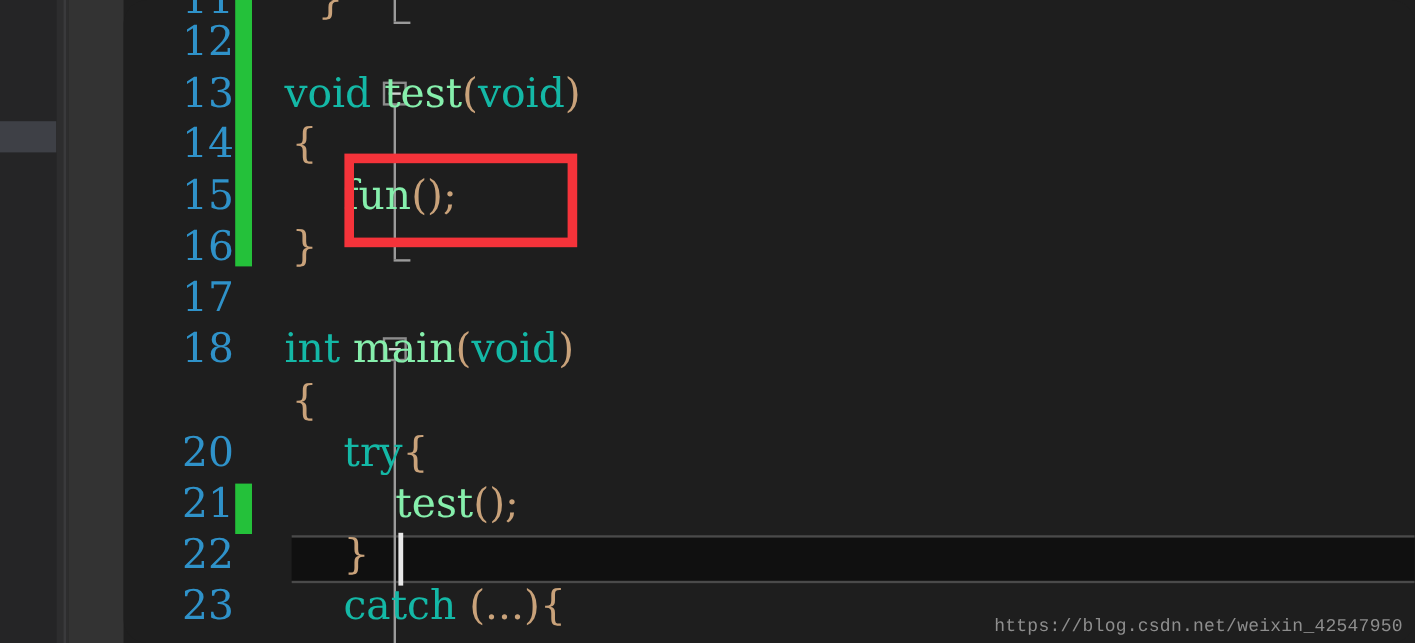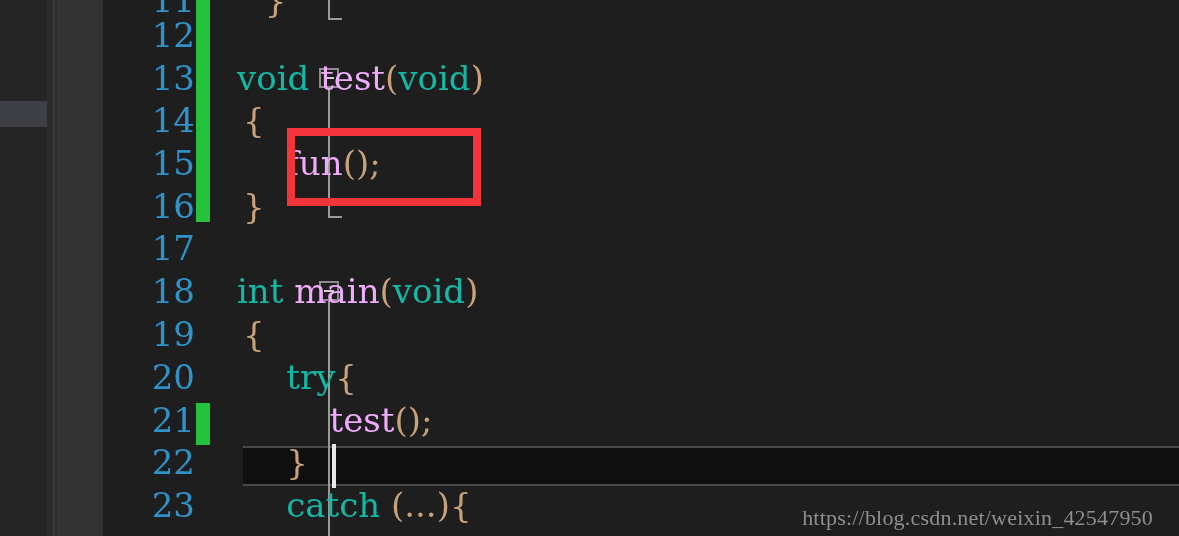--- a/index.html
+++ b/index.html
@@ -111,21 +111,21 @@
   .code {
     position: absolute;
     top: 0;
     white-space: pre;
     font-family: "DejaVu Serif", serif;
     font-size: 34px;
     line-height: 42.5px;
     color: #d4d4d4;
   }
   .kw   { color: #14b8a6; }
-  .fn   { color: #f0abfc; }
+  .fn   { color: #86efac; }
   .pun  { color: #c9a27a; }
   .plain{ color: #dcdccc; }
 
   
   .current-line {
     position: absolute;
     left: 140px; top: 446px;
     width: 936px; height: 40px;
     background: #101010;
     border-top: 2px solid #4a4a4a;
@@ -145,24 +145,24 @@
     left: 287px; top: 128px;
     width: 194px; height: 78px;
     border: 8px solid #f5333a;
     box-sizing: border-box;
     background: transparent;
   }
 
   
   .watermark {
     position: absolute;
-    right: 26px; bottom: 5px;
+    right: 10px; bottom: 5px;
     color: #8e8e8e;
-    font-family: Liberation Serif, serif;
-    font-size: 22px;
+    font-family: Liberation Mono, monospace;
+    font-size: 15px;
     letter-spacing: 0.2px;
   }
 </style>
 </head>
 <body>
 
 <div id="app">
 
   <div class="minimap-panel">
     <div class="minimap-slider" style="top: 101px; height: 26px;"></div>
@@ -217,21 +217,20 @@
         </div>
         <div class="row" style="top: 227px;">
           <div class="lineno">17</div>
           <div class="code" style="left: 140px;"></div>
         </div>
         <div class="row" style="top: 270px;">
           <div class="lineno">18</div>
           <div class="code" style="left: 134px;"><span class="kw">int</span><span class="plain"> </span><span class="fn">main</span><span class="pun">(</span><span class="kw">void</span><span class="pun">)</span></div>
         </div>
         <div class="row" style="top: 313px;">
-          <div class="lineno">19</div>
           <div class="code" style="left: 140px;"><span class="pun">{</span></div>
         </div>
         <div class="row" style="top: 356px;">
           <div class="lineno">20</div>
           <div class="code" style="left: 140px;"><span class="plain">    </span><span class="kw">try</span><span class="pun">{</span></div>
         </div>
         <div class="row" style="top: 399px;">
           <div class="lineno">21</div>
           <div class="code" style="left: 140px;"><span class="plain">        </span><span class="fn">test</span><span class="pun">(</span><span class="pun">)</span><span class="pun">;</span></div>
         </div>

